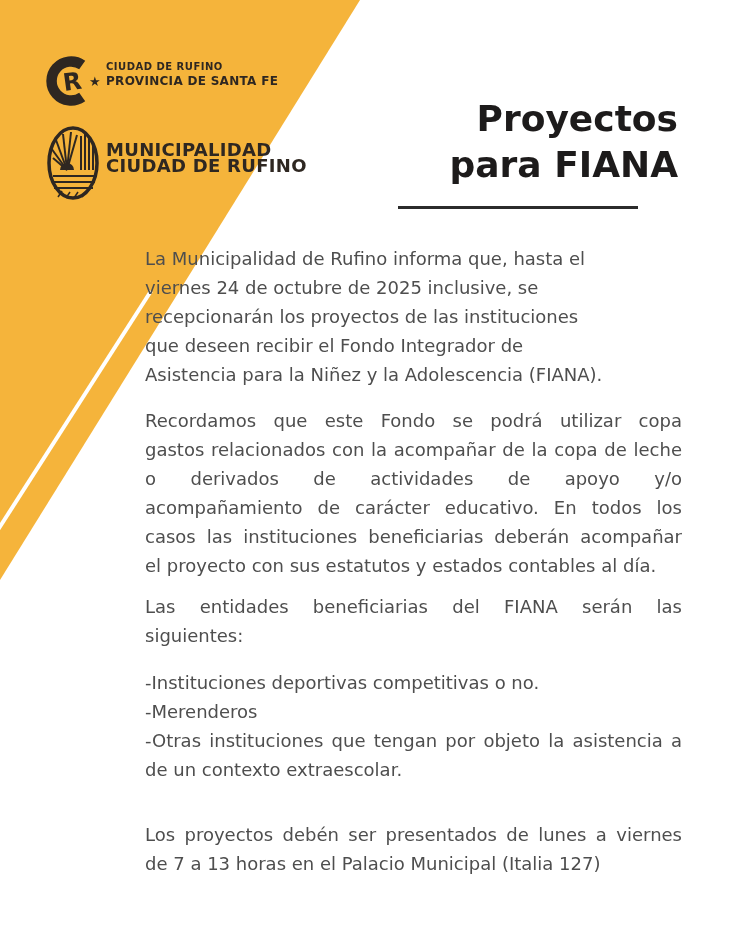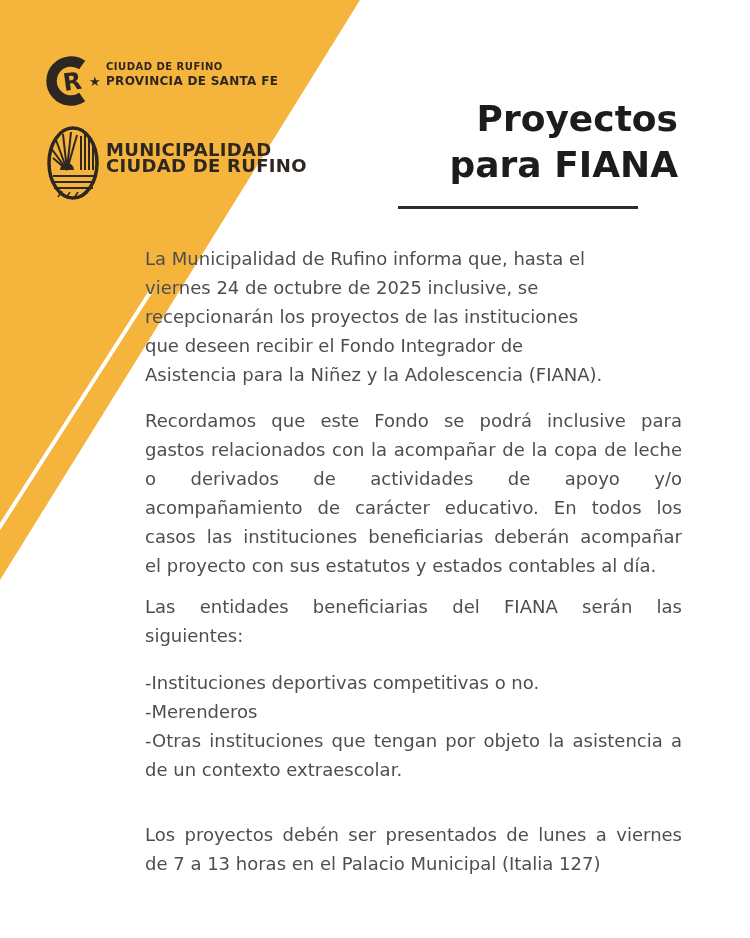--- a/index.html
+++ b/index.html
@@ -112,21 +112,21 @@
 
   <div id="p1" class="col right">
     <div class="line">La Municipalidad de Rufino informa que, hasta el</div>
     <div class="line">viernes 24 de octubre de 2025 inclusive, se</div>
     <div class="line">recepcionarán los proyectos de las instituciones</div>
     <div class="line">que deseen recibir el Fondo Integrador de</div>
     <div class="line">Asistencia para la Niñez y la Adolescencia (FIANA).</div>
   </div>
 
   <div id="p2" class="col">
-    <div class="line stretch">Recordamos que este Fondo se podrá inclusive para</div>
+    <div class="line stretch">Recordamos que este Fondo se podrá utilizar copa</div>
     <div class="line stretch">gastos relacionados con la acompañar de la copa de leche</div>
     <div class="line stretch">o derivados de actividades de apoyo y/o</div>
     <div class="line stretch">acompañamiento de carácter educativo. En todos los</div>
     <div class="line stretch">casos las instituciones beneficiarias deberán acompañar</div>
     <div class="line">el proyecto con sus estatutos y estados contables al día.</div>
   </div>
 
   <div id="p3" class="col">
     <div class="line stretch">Las entidades beneficiarias del FIANA serán las</div>
     <div class="line">siguientes:</div>

